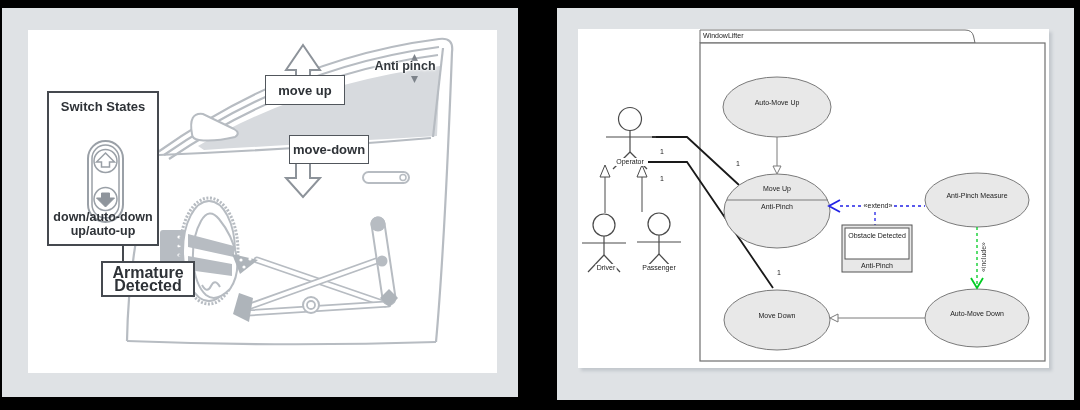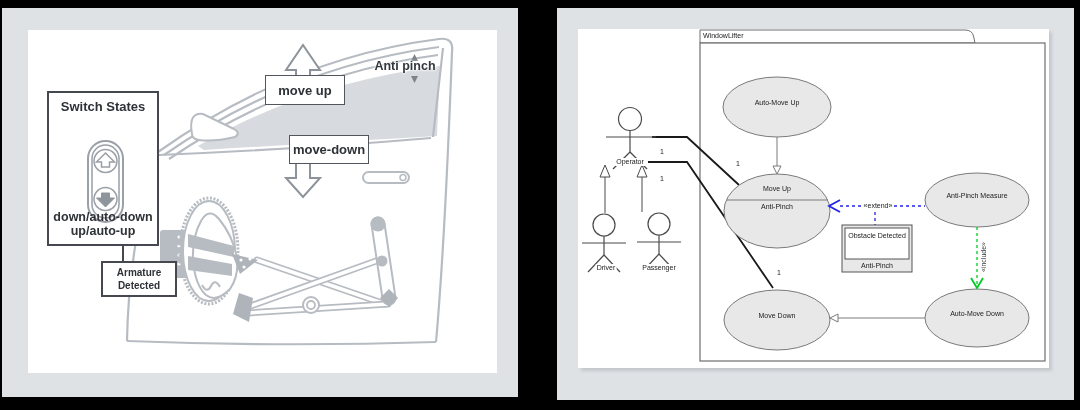--- a/index.html
+++ b/index.html
@@ -15,22 +15,22 @@
   #right-white{left:21px;top:21px;width:471px;height:339px;box-shadow:3px 3px 3px #c3c8cd;}
   svg{position:absolute;left:0;top:0;}
 
   
   .callout{position:absolute;background:#fff;border:2px solid #45494f;box-sizing:border-box;
     color:#2e3237;font-weight:bold;text-align:center;}
   #switch-box{left:45px;top:83px;width:112px;height:155px;}
   #switch-title{margin-top:6px;font-size:13px;}
   #switch-pill-svg{left:0;top:0;}
   .switch-lines{position:absolute;left:0;bottom:6px;width:100%;font-size:12.5px;line-height:14px;}
-  #armature-box{left:99px;top:253px;width:76px;height:36px;border-width:2px;
-    display:flex;align-items:center;justify-content:center;font-size:10px;line-height:13px;}
+  #armature-box{left:99px;top:253px;width:94px;height:36px;border-width:2px;
+    display:flex;align-items:center;justify-content:center;font-size:16px;line-height:13px;}
   .arrow-box{border-width:1.5px;border-color:#51565c;display:flex;align-items:center;justify-content:center;font-size:13px;}
   #moveup-box{left:263px;top:67px;width:80px;height:30px;}
   #movedown-box{left:263px;top:127px;width:80px;height:29px;margin-left:24px;}
   #antipinch-label{position:absolute;left:354px;top:51px;width:98px;text-align:center;
     font-size:12.5px;font-weight:bold;color:#33383d;
     text-shadow:0 0 2px #fff,0 0 3px #fff,0 0 4px #fff;}
 
   
   .uml-label{position:absolute;transform:translate(-50%,-50%);font-size:7px;color:#1a1a1a;
     white-space:nowrap;line-height:8px;}

